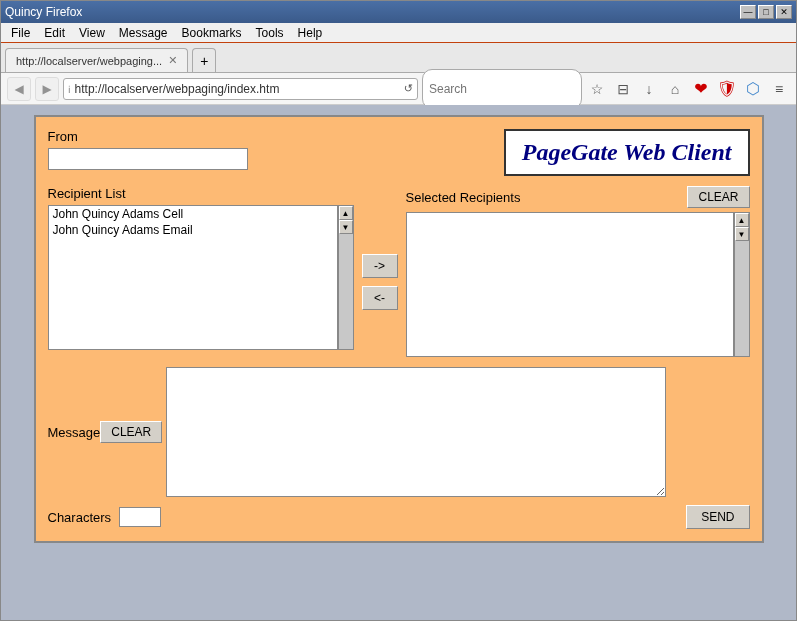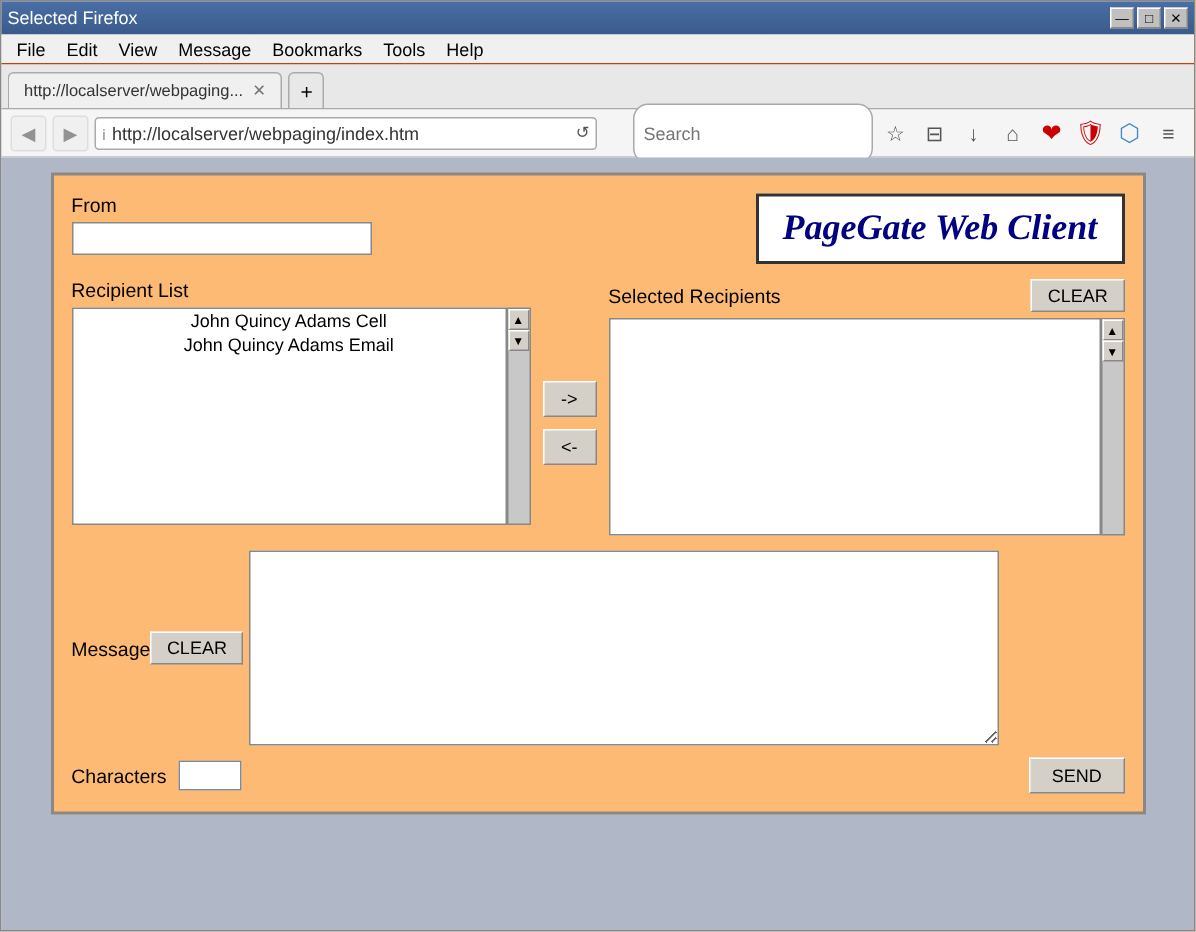--- a/index.html
+++ b/index.html
@@ -172,21 +172,20 @@
     .search-bar {
       width: 160px;
       height: 40px;
       border: 1px solid #aaa;
       border-radius: 10px;
       background: white;
       display: flex;
       align-items: center;
       padding: 0 6px;
       gap: 4px;
-      margin-left: 20px;
     }
     .search-input {
       border: none;
       outline: none;
       font-size: 12px;
       width: 100%;
       background: transparent;
     }
     .nav-icon-btn {
       width: 22px;
@@ -273,21 +272,20 @@
       height: 145px;
       border: 1px solid #888;
       background: white;
       overflow-y: scroll;
       font-size: 12px;
     }
 
     .pgwc-list-item {
       padding: 1px 4px;
       cursor: pointer;
-      text-align: center;
     }
 
     .pgwc-arrow-btns {
       display: flex;
       flex-direction: column;
       justify-content: center;
       align-items: center;
       gap: 8px;
       padding: 0 8px;
       margin-top: 20px;
@@ -388,21 +386,21 @@
       height: 24px;
     }
   </style>
 </head>
 <body>
 
 <div class="window-frame">
 
   <div class="title-bar">
     <div class="title-bar-left">
-      <span class="title-bar-text">Selected Firefox</span>
+      <span class="title-bar-text">Quincy Firefox</span>
     </div>
     <div class="title-bar-controls">
       <div class="tb-btn">—</div>
       <div class="tb-btn">□</div>
       <div class="tb-btn">✕</div>
     </div>
   </div>
 
   <div class="menu-bar">
     <span class="menu-item">File</span>

